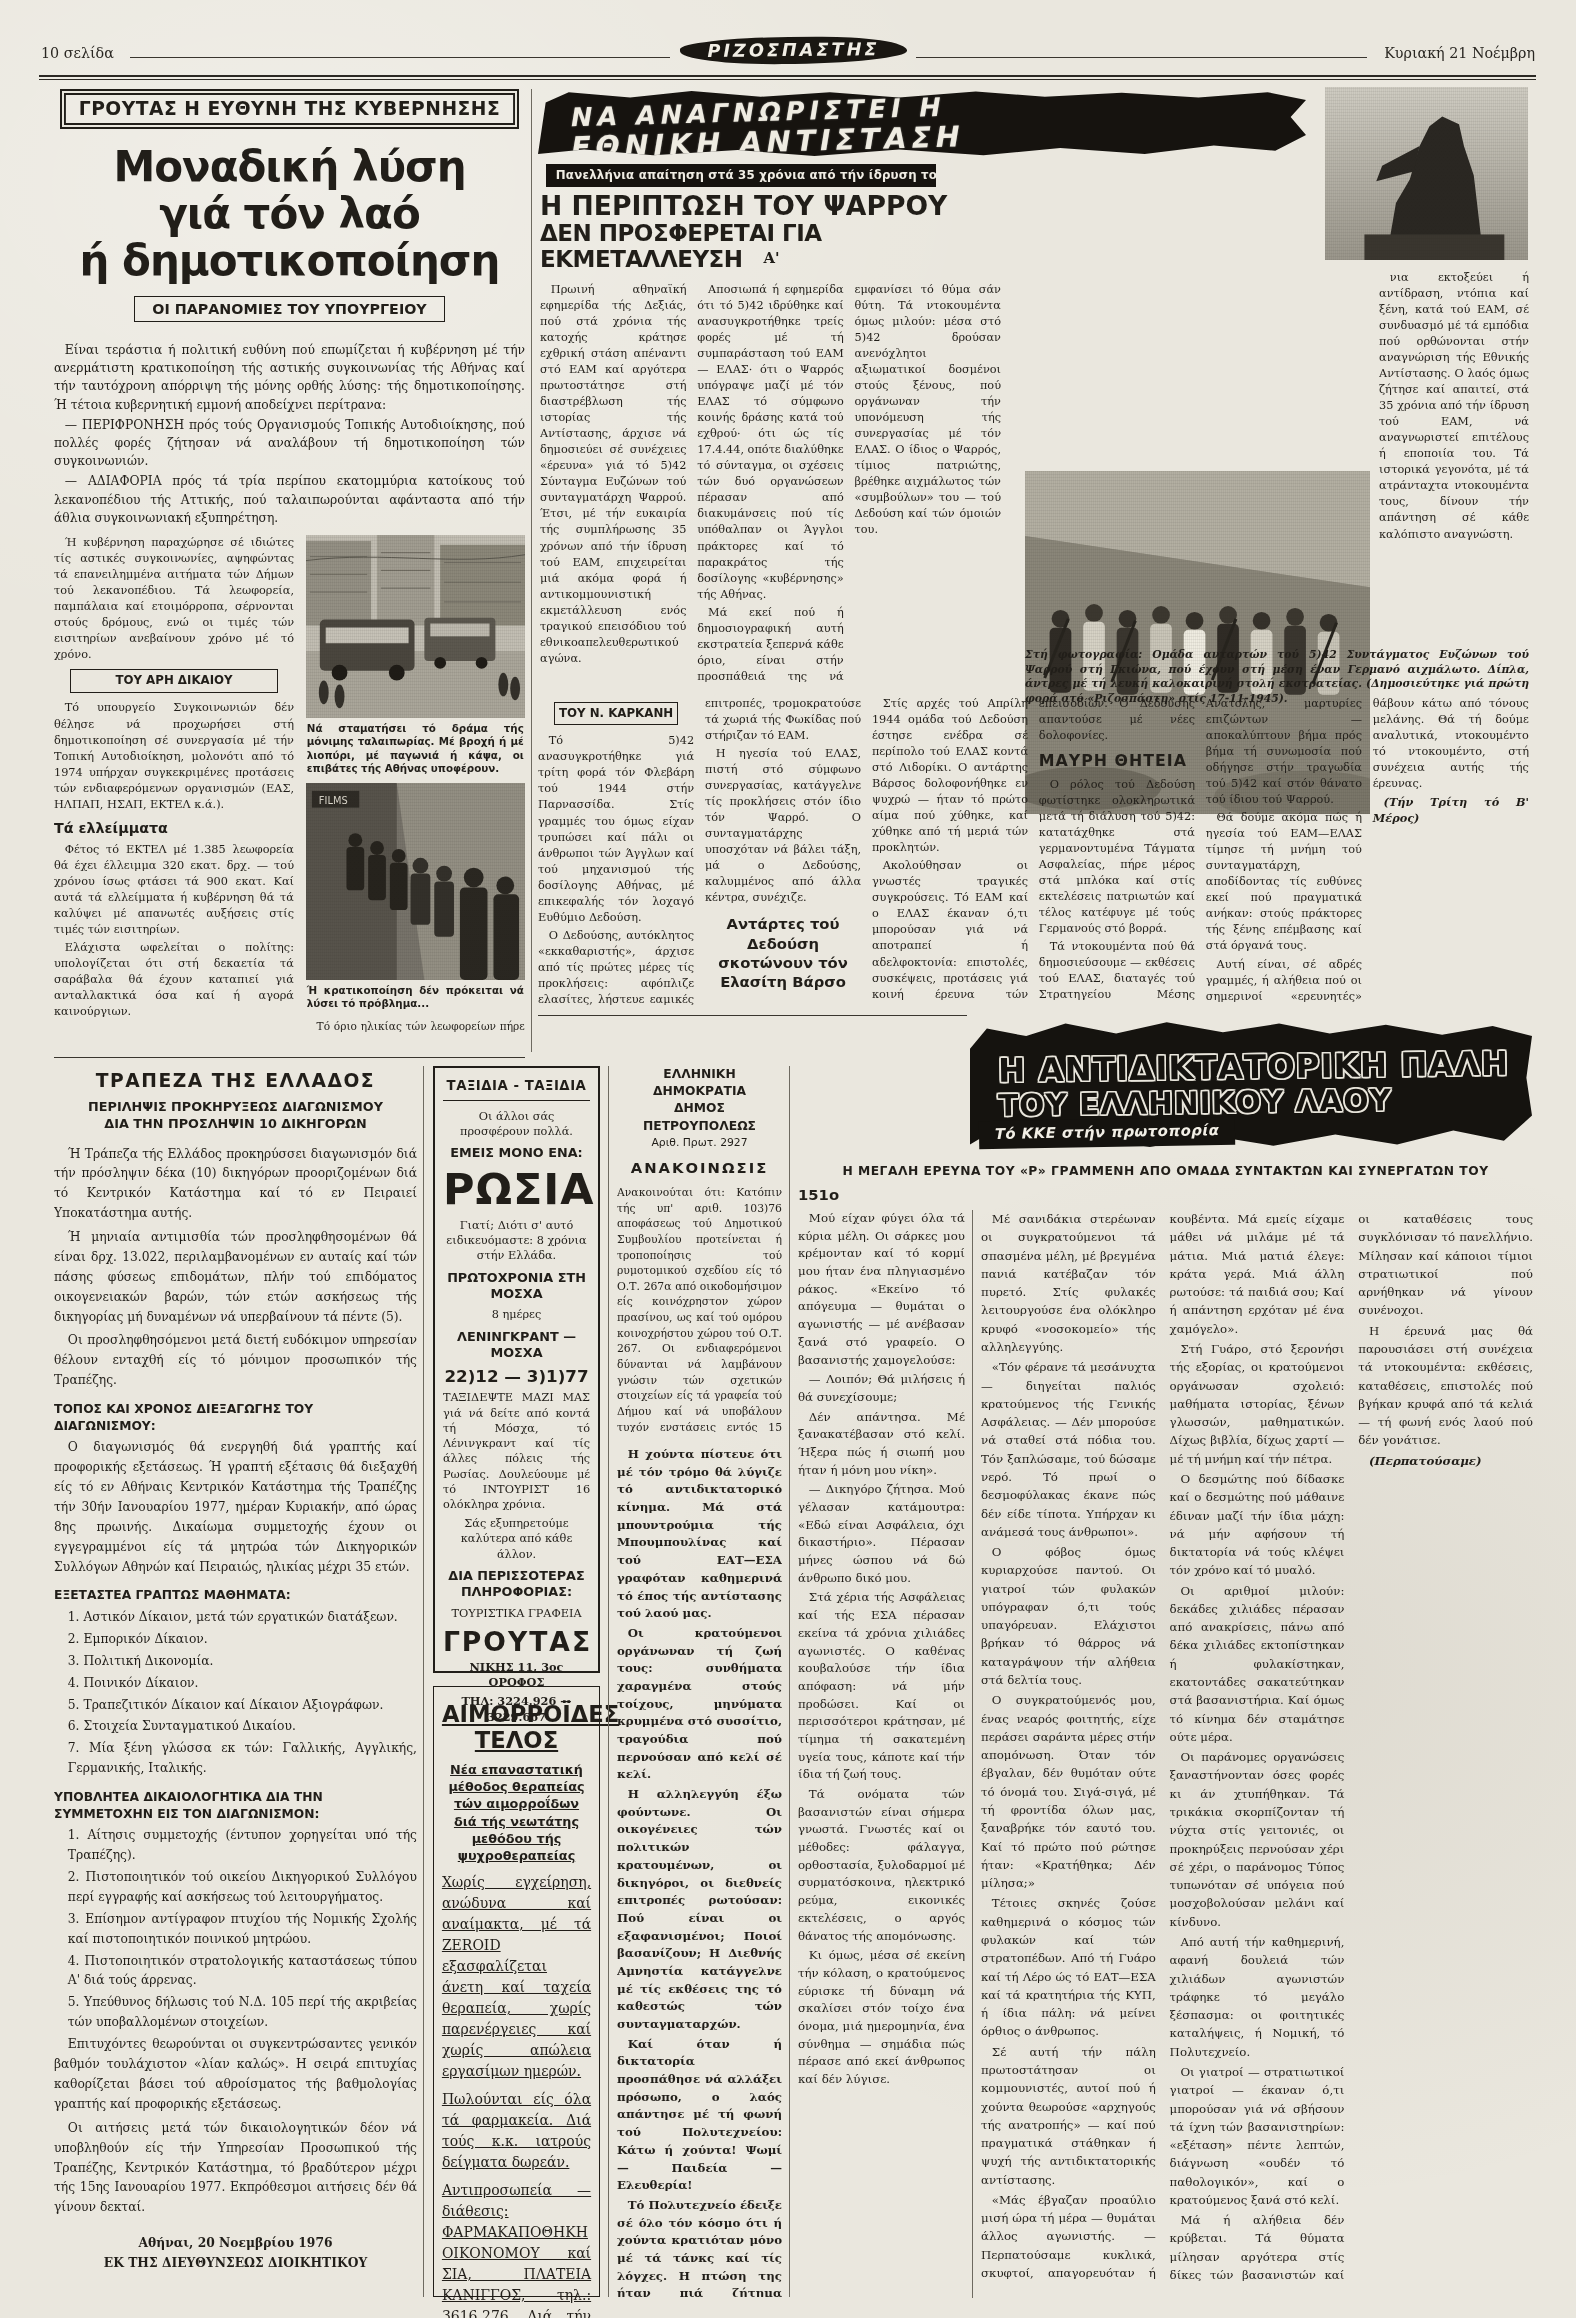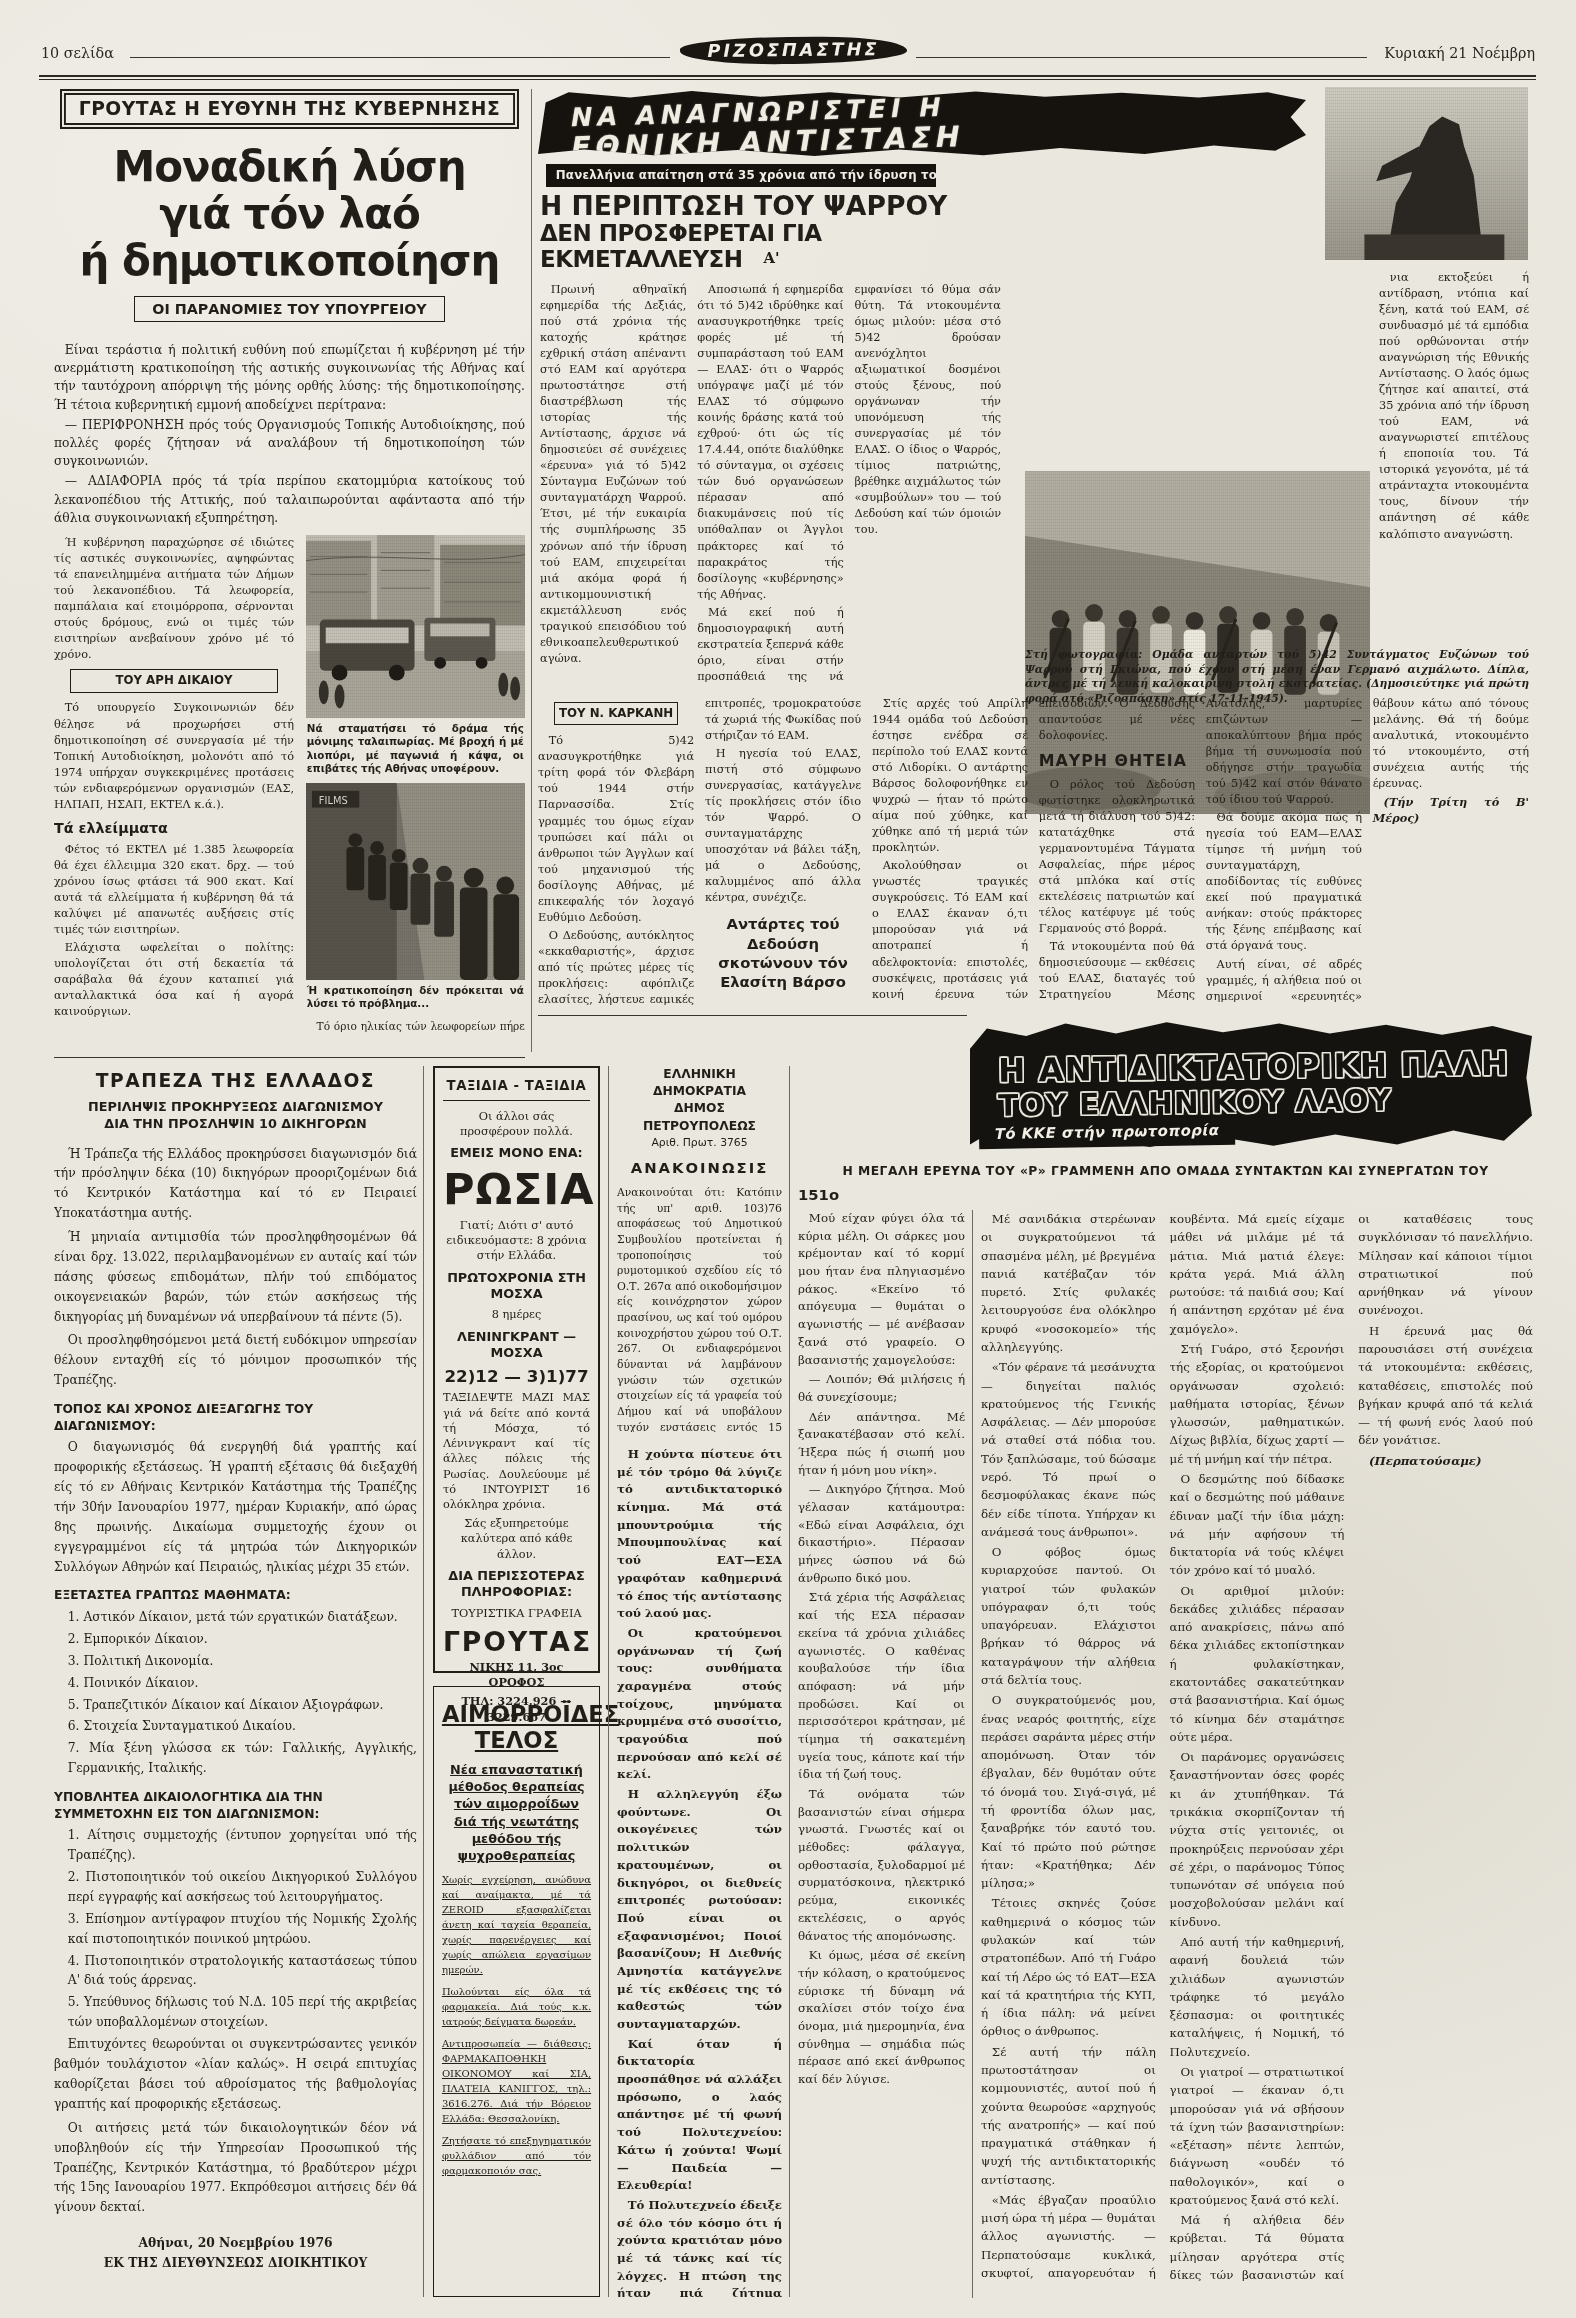--- a/index.html
+++ b/index.html
@@ -73,21 +73,21 @@
   
   .ad-box{ border:2px solid #211e19; padding:9.9px 7.9px; text-align:center; }
   .ru-label{ font:700 13.3px/1.2 "DejaVu Sans", sans-serif; letter-spacing:0.5px; border-bottom:1px solid #211e19; padding-bottom:5.9px; margin-bottom:7.9px; }
   .ru-s{ font-size:11.3px; line-height:1.35; margin:3.9px 0; }
   .ru-b{ font:700 12.8px/1.25 "DejaVu Sans", sans-serif; margin:5.9px 0; }
   .ru-product{ font:800 43px/1.05 "DejaVu Sans", sans-serif; letter-spacing:1px; margin:5.9px 0; }
   .ru-dates{ font:800 16.7px/1.2 "DejaVu Sans", sans-serif; margin:3.9px 0; }
   .ru-agency{ font:800 26.6px/1.1 "DejaVu Sans", sans-serif; letter-spacing:2px; margin:5.9px 0 3.9px; }
   .hemo-title{ font:800 22.7px/1.15 "DejaVu Sans", sans-serif; margin:3.9px 0 7.9px; }
   .hemo-sub{ font:700 12.8px/1.35 "DejaVu Sans", sans-serif; margin-bottom:7.9px; }
-  .hemo-box p{ font-size:10px; line-height:1.5; text-align:justify; margin-bottom:6.9px; }
+  .hemo-box p{ font-size:14px; line-height:1.5; text-align:justify; margin-bottom:6.9px; }
   .mun p{ font-size:10.8px; line-height:1.45; text-align:justify; margin-bottom:3.9px; }
   .mun-h{ font:700 12.3px/1.4 "DejaVu Sans", sans-serif; text-align:center; }
   .mun-t{ font:700 14.8px/1.3 "DejaVu Sans", sans-serif; text-align:center; letter-spacing:2px; margin:7.9px 0; }
 
   
   .feat-banner{ position:absolute; background:#15130f;
     clip-path:polygon(0% 22%,3% 6%,10% 12%,17% 2%,26% 10%,35% 1%,45% 9%,55% 2%,64% 10%,74% 3%,84% 11%,93% 4%,100% 12%,99% 45%,100% 75%,95% 95%,86% 87%,76% 98%,65% 90%,54% 99%,43% 91%,32% 100%,21% 92%,11% 99%,3% 90%,0% 98%);
     display:flex; flex-direction:column; justify-content:center; padding-left:27.6px; }
   .hollow{ color:#15130f; font:800 32.5px/1.12 "DejaVu Sans", sans-serif; letter-spacing:1px; transform:rotate(-.8deg);
     text-shadow:-1.5px -1.5px 0 #e9e6dc, 1.5px -1.5px 0 #e9e6dc, -1.5px 1.5px 0 #e9e6dc, 1.5px 1.5px 0 #e9e6dc,
@@ -357,21 +357,21 @@
     <p>Πωλούνται είς όλα τά φαρμακεία. Διά τούς κ.κ. ιατρούς δείγματα δωρεάν.</p>
     <p>Αντιπροσωπεία — διάθεσις: ΦΑΡΜΑΚΑΠΟΘΗΚΗ ΟΙΚΟΝΟΜΟΥ καί ΣΙΑ, ΠΛΑΤΕΙΑ ΚΑΝΙΓΓΟΣ, τηλ.: 3616.276. Διά τήν Βόρειον Ελλάδα: Θεσσαλονίκη.</p>
     <p>Ζητήσατε τό επεξηγηματικόν φυλλάδιον από τόν φαρμακοποιόν σας.</p>
   </section>
 
   <div class="vr" style="left:608px;top:1066px;height:1231px;"></div>
 
   <section class="abs mun" style="left:617px;top:1066px;width:165px;height:366px;overflow:hidden;">
     <div class="mun-h">ΕΛΛΗΝΙΚΗ ΔΗΜΟΚΡΑΤΙΑ</div>
     <div class="mun-h">ΔΗΜΟΣ ΠΕΤΡΟΥΠΟΛΕΩΣ</div>
-    <div class="mun-h" style="font-weight:400;font-size:10.8px;">Αριθ. Πρωτ. 3765</div>
+    <div class="mun-h" style="font-weight:400;font-size:10.8px;">Αριθ. Πρωτ. 2927</div>
     <div class="mun-t">ΑΝΑΚΟΙΝΩΣΙΣ</div>
     <p>Ανακοινούται ότι: Κατόπιν τής υπ' αριθ. 103)76 αποφάσεως τού Δημοτικού Συμβουλίου προτείνεται ή τροποποίησις τού ρυμοτομικού σχεδίου είς τό Ο.Τ. 267α από οικοδομήσιμον είς κοινόχρηστον χώρον πρασίνου, ως καί τού ομόρου κοινοχρήστου χώρου τού Ο.Τ. 267. Οι ενδιαφερόμενοι δύνανται νά λαμβάνουν γνώσιν τών σχετικών στοιχείων είς τά γραφεία τού Δήμου καί νά υποβάλουν τυχόν ενστάσεις εντός 15 ημερών από τής δημοσιεύσεως τής παρούσης.</p>
 
   </section>
 
   <div class="feat-banner" style="left:970px;top:1021px;width:562px;height:126px;">
     <div class="hollow">Η ΑΝΤΙΔΙΚΤΑΤΟΡΙΚΗ ΠΑΛΗ</div>
     <div class="hollow" style="font-size:29.6px;">ΤΟΥ ΕΛΛΗΝΙΚΟΥ ΛΑΟΥ</div>
   </div>
   <div class="kke-tag" style="left:979px;top:1119px;">Τό ΚΚΕ στήν πρωτοπορία</div>

